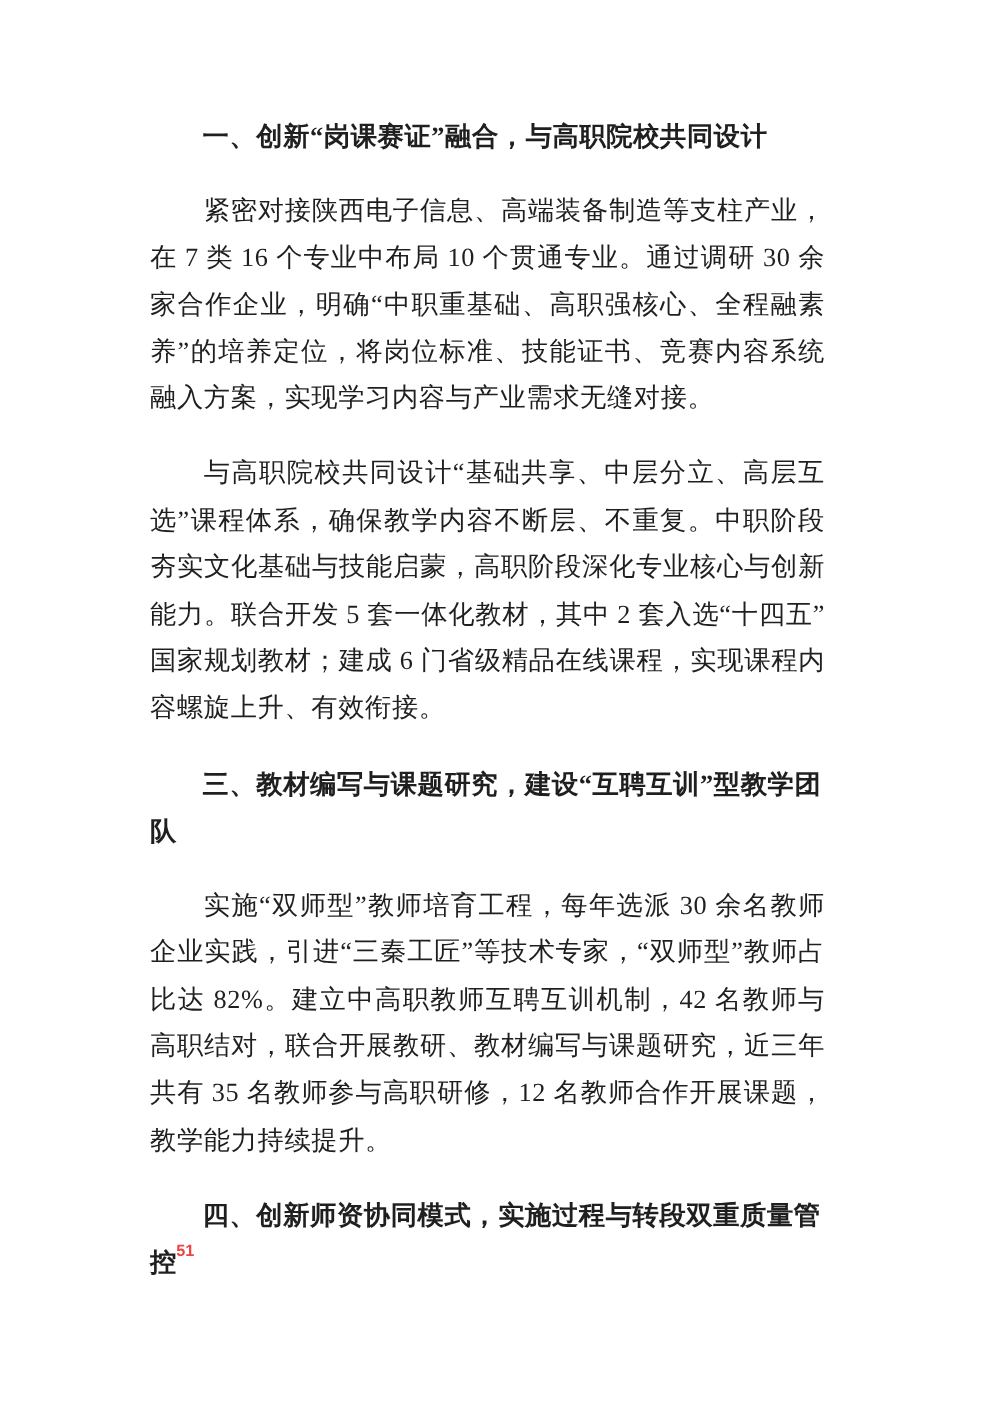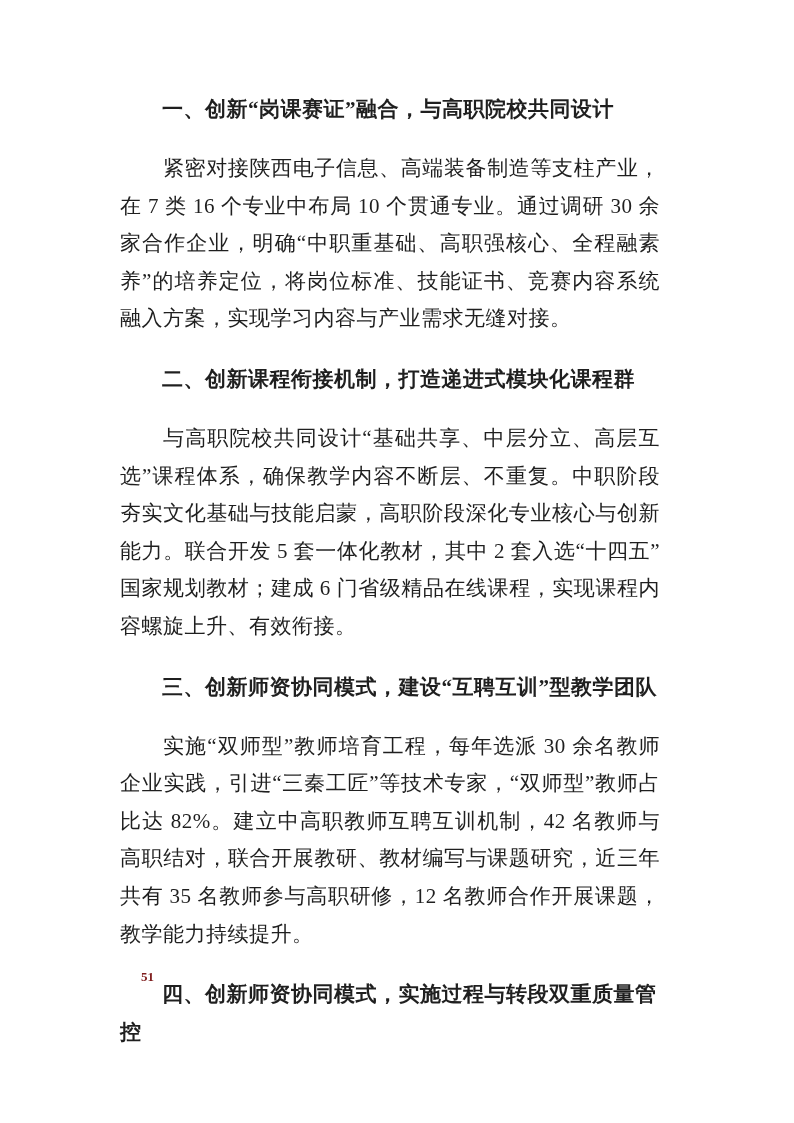--- a/index.html
+++ b/index.html
@@ -39,46 +39,45 @@
     margin: 0 16px 22px 0;
     text-align: justify;
     text-justify: inter-ideograph;
     text-indent: 43px;
     letter-spacing: 0.5px;
   }
   .sec-para:empty { display: none; margin: 0; }
   .page-number {
     position: absolute;
     left: 141px;
-    top: 968px;
-    font-family: Liberation Serif, serif;
+    top: 992px;
+    font-family: Liberation Sans, sans-serif;
     font-size: 13px;
     font-weight: 600;
-    color: #7f1d1d;
+    color: #ef4444;
     line-height: 18px;
   }
 </style>
 </head>
 <body>
 
 <div class="page">
   <div class="content">
 
     <section>
       <h2 class="sec-heading">一、创新“岗课赛证”融合，与高职院校共同设计</h2>
       <p class="sec-para">紧密对接陕西电子信息、高端装备制造等支柱产业，在 7 类 16 个专业中布局 10 个贯通专业。通过调研 30 余家合作企业，明确“中职重基础、高职强核心、全程融素养”的培养定位，将岗位标准、技能证书、竞赛内容系统融入方案，实现学习内容与产业需求无缝对接。</p>
     </section>
 
     <section>
-      <h2 class="sec-heading">二、创新课程衔接机制，打造递进式模块化课程群</h2>
       <p class="sec-para">与高职院校共同设计“基础共享、中层分立、高层互选”课程体系，确保教学内容不断层、不重复。中职阶段夯实文化基础与技能启蒙，高职阶段深化专业核心与创新能力。联合开发 5 套一体化教材，其中 2 套入选“十四五”国家规划教材；建成 6 门省级精品在线课程，实现课程内容螺旋上升、有效衔接。</p>
     </section>
 
     <section>
-      <h2 class="sec-heading">三、创新师资协同模式，建设“互聘互训”型教学团队</h2>
+      <h2 class="sec-heading">三、教材编写与课题研究，建设“互聘互训”型教学团队</h2>
       <p class="sec-para">实施“双师型”教师培育工程，每年选派 30 余名教师企业实践，引进“三秦工匠”等技术专家，“双师型”教师占比达 82%。建立中高职教师互聘互训机制，42 名教师与高职结对，联合开展教研、教材编写与课题研究，近三年共有 35 名教师参与高职研修，12 名教师合作开展课题，教学能力持续提升。</p>
     </section>
 
     <section>
       <h2 class="sec-heading">四、创新师资协同模式，实施过程与转段双重质量管控</h2>
 
     </section>
 
   </div>
 

